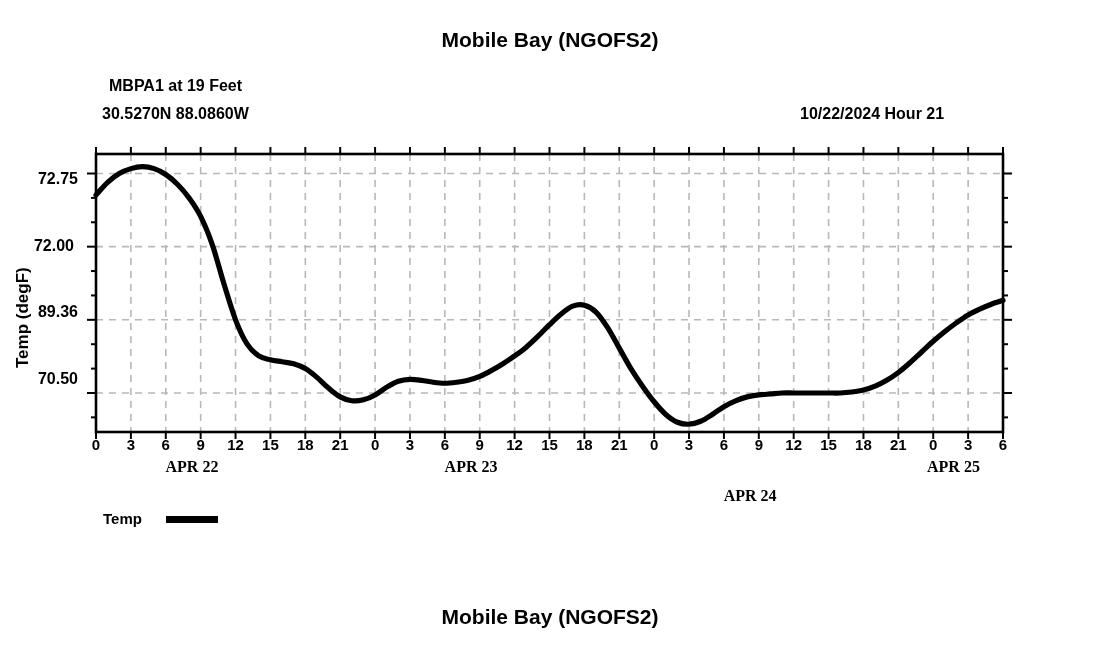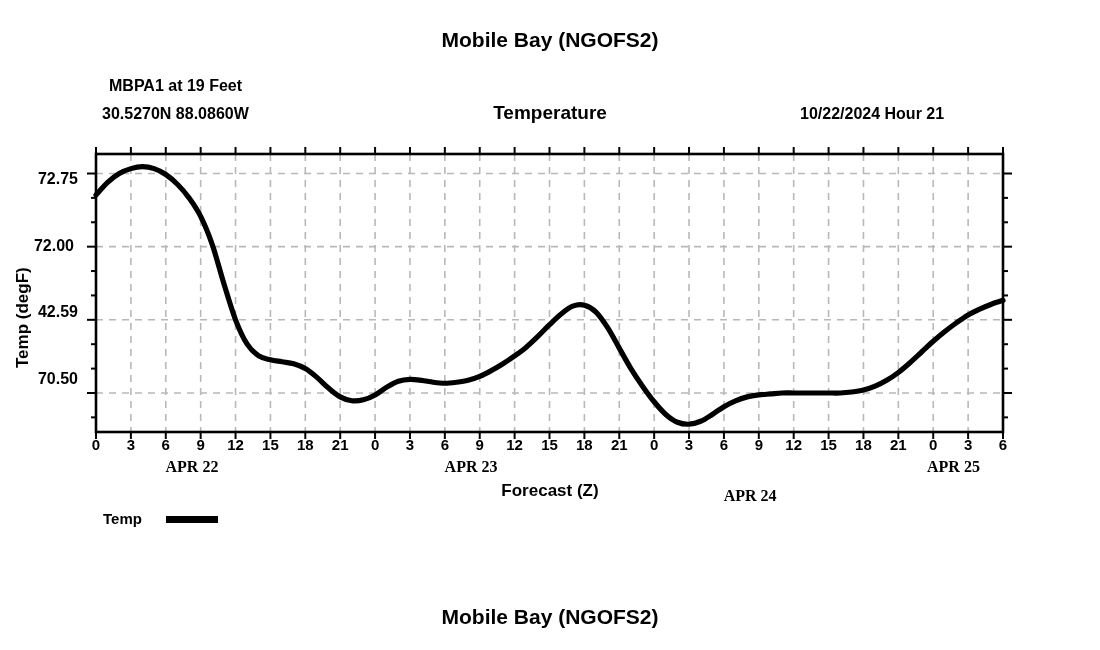--- a/index.html
+++ b/index.html
@@ -108,30 +108,28 @@
 </head>
 <body>
 
 <div id="figure">
 
   <div class="txt" id="main-title">Mobile Bay (NGOFS2)</div>
 
   <div class="txt" id="station-line1">MBPA1 at 19 Feet</div>
   <div class="txt" id="station-line2">30.5270N  88.0860W</div>
 
-  <div class="txt" id="subtitle">Temperature</div>
 
   <div class="txt" id="run-time">10/22/2024 Hour 21</div>
 
   <div class="txt" id="ylabel">Temp (degF)</div>
-  <div class="txt" id="xlabel">Forecast (Z)</div>
 
   <div class="txt ytick" style="left:8px; top:171px;">72.75</div>
   <div class="txt ytick" style="left:4px; top:238px;">72.00</div>
-  <div class="txt ytick" style="left:8px; top:304px;">42.59</div>
+  <div class="txt ytick" style="left:8px; top:304px;">89.36</div>
   <div class="txt ytick" style="left:8px; top:371px;">70.50</div>
 
   <svg id="plot" width="1100" height="650" style="position:absolute; left:0; top:0;">
 
     <g id="grid-v" stroke="#b8b8b8" stroke-width="1.6" stroke-dasharray="7,6">
         <line x1="130.8846153846154" x2="130.8846153846154" y1="154" y2="432"></line>
         <line x1="165.76923076923077" x2="165.76923076923077" y1="154" y2="432"></line>
         <line x1="200.65384615384616" x2="200.65384615384616" y1="154" y2="432"></line>
         <line x1="235.53846153846155" x2="235.53846153846155" y1="154" y2="432"></line>
         <line x1="270.4230769230769" x2="270.4230769230769" y1="154" y2="432"></line>

